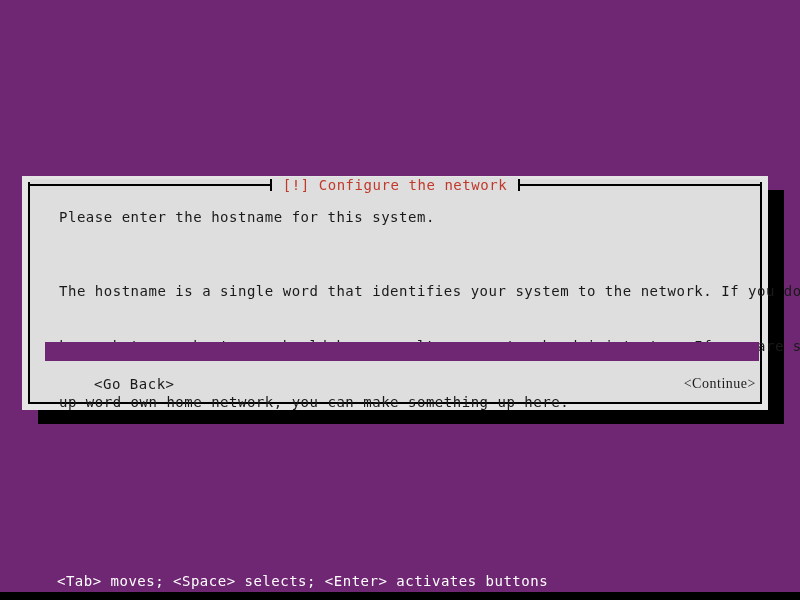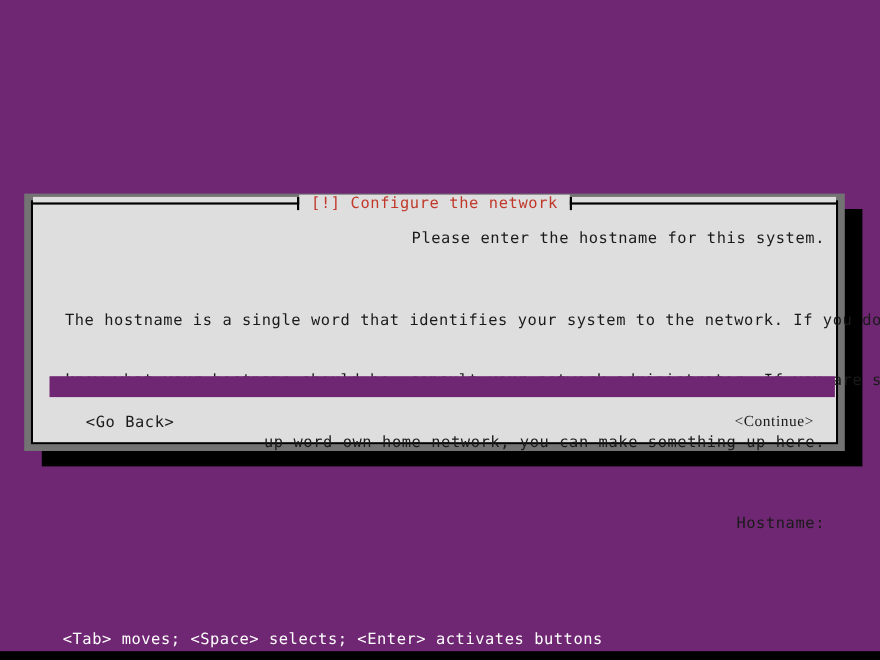--- a/index.html
+++ b/index.html
@@ -23,21 +23,21 @@
     width: 746px;
     height: 234px;
     background: #000000;
   }
   #dialog {
     position: absolute;
     left: 22px;
     top: 176px;
     width: 746px;
     height: 234px;
-    background: #737373;
+    background: #e5e5e5;
     box-sizing: border-box;
     padding: 6px;
   }
   #dialog-inner {
     position: relative;
     width: 100%;
     height: 100%;
     background: #dedede;
     border: 2px solid #000000;
     box-sizing: border-box;
@@ -96,21 +96,20 @@
     background: #dedede;
     letter-spacing: 0.55px;
   }
 
   
   #body-area {
     position: absolute;
     left: 29px;
     top: 24px;
     right: 10px;
-    text-align: right;
   }
   .para {
     color: #1a1a1a;
     font-size: 14px;
     line-height: 18.5px;
     white-space: pre;
     letter-spacing: 0.52px;
   }
   #intro-text { margin-bottom: 18px; }
   #desc-text  { margin-bottom: 19px; }
@@ -128,21 +127,21 @@
     white-space: pre;
     font-size: 14px;
     line-height: 19px;
     letter-spacing: 0.52px;
     color: #ffffff;
   }
 
   
   #button-row {
     position: absolute;
-    left: 0;
+    left: 16px;
     top: 190px;
     width: 100%;
     height: 20px;
   }
   .dlg-button {
     position: absolute;
     color: #1a1a1a;
     font-size: 14px;
     line-height: 20px;
     white-space: pre;
@@ -193,21 +192,20 @@
 
     <div id="body-area">
       <div id="intro-text" class="para">Please enter the hostname for this system.</div>
 
       <div id="desc-text" class="para">
         <div>The hostname is a single word that identifies your system to the network. If you don't</div>
         <div>know what your hostname should be, consult your network administrator. If you are setting</div>
         <div>up word own home network, you can make something up here.</div>
       </div>
 
-      <div id="hostname-label" class="para">Hostname:</div>
     </div>
 
     <div id="hostname-field">
       
     </div>
 
     <div id="button-row">
       <span id="go-back-button" class="dlg-button">&lt;Go Back&gt;</span>
       <span id="continue-button" class="dlg-button">&lt;Continue&gt;</span>
     </div>

